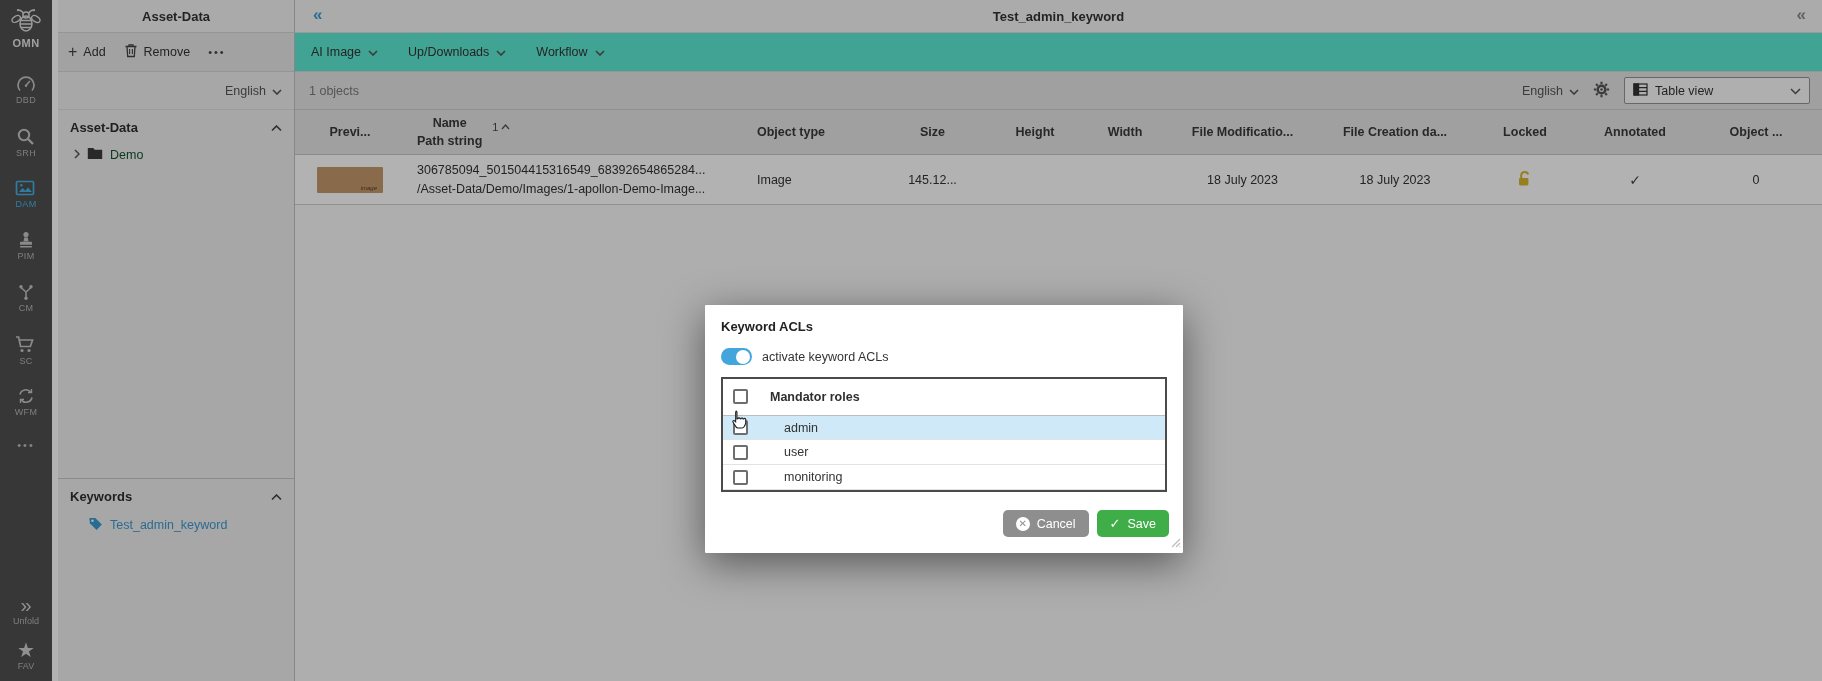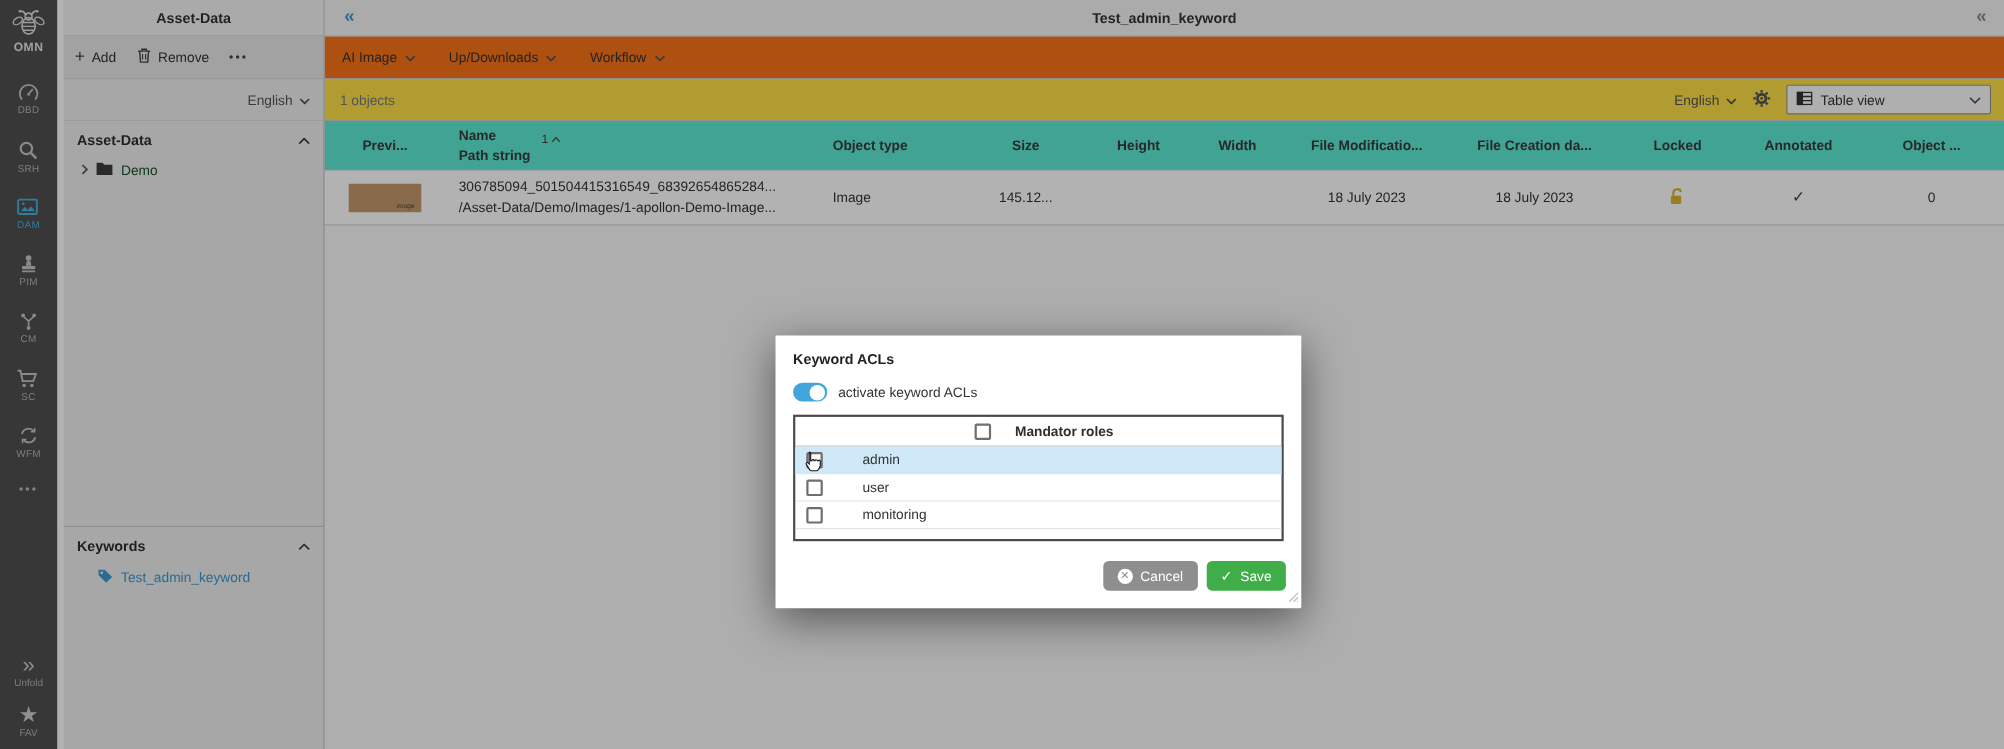--- a/index.html
+++ b/index.html
@@ -34,53 +34,53 @@
   .lp-keywords { position:absolute; top:478px; left:0; right:0; border-top:1px solid #c9c9c9; padding:10px 12px; }
   .kw-head { display:flex; align-items:center; justify-content:space-between; font-weight:700; font-size:13px; color:#2f2f2f; cursor:pointer; }
   .kw-item { margin-top:12px; margin-left:18px; display:flex; align-items:center; gap:7px; cursor:pointer; }
   .kw-item .kw-link { color:#3d9ad1; }
 
   
   .main { position:absolute; left:295px; right:0; top:0; bottom:0; background:#f9f9f9; }
   .main-header { height:33px; background:#f5f5f5; border-bottom:1px solid #dcdcdc; position:relative; display:flex; align-items:center; justify-content:center; font-weight:600; font-size:13px; color:#333; }
   .collapse-left { position:absolute; left:18px; top:5px; color:#3d9ad1; font-size:17px; cursor:pointer; }
   .collapse-right { position:absolute; right:16px; top:5px; color:#8a8a8a; font-size:17px; cursor:pointer; }
-  .menu-toolbar { height:39px; background:#f97316; border-bottom:1px solid #d6d6d6; display:flex; align-items:center; padding-left:16px; gap:30px; }
+  .menu-toolbar { height:39px; background:#5eead4; border-bottom:1px solid #d6d6d6; display:flex; align-items:center; padding-left:16px; gap:30px; }
   .menu-item { display:flex; align-items:center; gap:7px; color:#333; cursor:pointer; }
-  .objects-bar { height:38px; background:#fde047; border-bottom:1px solid #cfcfcf; display:flex; align-items:center; padding:0 12px 0 14px; }
+  .objects-bar { height:38px; background:#e5e5e5; border-bottom:1px solid #cfcfcf; display:flex; align-items:center; padding:0 12px 0 14px; }
   .objects-count { color:#7a7a7a; }
   .ob-right { margin-left:auto; display:flex; align-items:center; gap:14px; }
   .ob-lang { display:flex; align-items:center; gap:6px; color:#555; cursor:pointer; }
   .view-select { width:186px; height:27px; border:1px solid #949494; border-radius:2px; background:#fbfbfb; display:flex; align-items:center; padding:0 8px; gap:7px; cursor:pointer; }
   .view-select .vs-label { flex:1; color:#333; }
 
   
   .grid { display:grid; grid-template-columns:110px 340px 135px 105px 100px 80px 155px 150px 110px 110px 1fr; }
-  .grid-header { height:45px; background:#5eead4; border-bottom:1px solid #c6c6c6; }
+  .grid-header { height:45px; background:#e5e5e5; border-bottom:1px solid #c6c6c6;text-align:center; }
   .th { display:flex; align-items:center; justify-content:center; font-weight:700; color:#3a3a3a; cursor:pointer; }
   .th.left, .td.left { justify-content:flex-start; padding-left:12px; }
   .grid-row { height:50px; background:#ffffff; border-bottom:1px solid #d2d2d2; cursor:pointer; }
   .td { display:flex; align-items:center; justify-content:center; color:#333; }
   .name-lines div { line-height:1.45; }
   .sort { display:flex; align-items:flex-start; gap:3px; margin-left:10px; margin-top:-10px; font-weight:400; font-size:11px; color:#444; }
   .thumb { width:66px; height:26px; background:#c49a6c; border-radius:1px; display:flex; align-items:flex-end; justify-content:flex-end; padding:2px 6px; }
   .thumb span { font-size:6px; color:rgba(40,25,10,.75); font-style:italic; }
   .check { color:#444; font-size:14px; }
 
   
   .overlay { position:absolute; inset:0; background:rgba(0,0,0,0.30); z-index:50; }
 
   
   .modal { position:absolute; left:705px; top:305px; width:478px; height:248px; background:#fff; z-index:100; box-shadow:0 10px 40px rgba(0,0,0,.5); border-radius:1px; padding:14px 16px; }
   .modal-title { font-weight:700; font-size:13px; color:#222; }
   .toggle-row { margin-top:14px; display:flex; align-items:center; gap:10px; }
   .toggle { width:31px; height:17px; border-radius:9px; background:#42a5dc; position:relative; cursor:pointer; }
   .toggle .knob { position:absolute; top:1.5px; right:2px; width:14px; height:14px; border-radius:50%; background:#fff; }
   .acl-table { margin-top:12px; border:2px solid #4a4a4a; height:115px; display:flex; flex-direction:column; }
-  .acl-head { height:27px; display:flex; align-items:center; border-bottom:1px solid #bdbdbd;justify-content:center; }
+  .acl-head { height:37px; display:flex; align-items:center; border-bottom:1px solid #bdbdbd; }
   .acl-head .acl-label { font-weight:700; margin-left:22px; color:#2f2f2f; }
   .acl-row { height:25px; display:flex; align-items:center; border-bottom:1px solid #e3e3e3; cursor:pointer; }
   .acl-row .acl-label { margin-left:36px; color:#333; }
   .acl-row.selected { background:#cfe9f8; }
   .cb { width:15px; height:15px; border:2px solid #6e6e6e; border-radius:2px; background:#fff; margin-left:10px; flex:none; cursor:pointer; }
   .modal-buttons { position:absolute; right:14px; bottom:16px; display:flex; gap:8px; }
   .btn { height:27px; border:none; border-radius:5px; color:#fff; font-size:12.5px; font-family:inherit; display:flex; align-items:center; gap:7px; padding:0 13px; cursor:pointer; }
   .btn-cancel { background:#8e8e8e; }
   .btn-save { background:#3fae49; }
   .circle-x { width:14px; height:14px; border-radius:50%; background:#fff; color:#8e8e8e; font-size:10px; line-height:14px; text-align:center; font-weight:700; }

